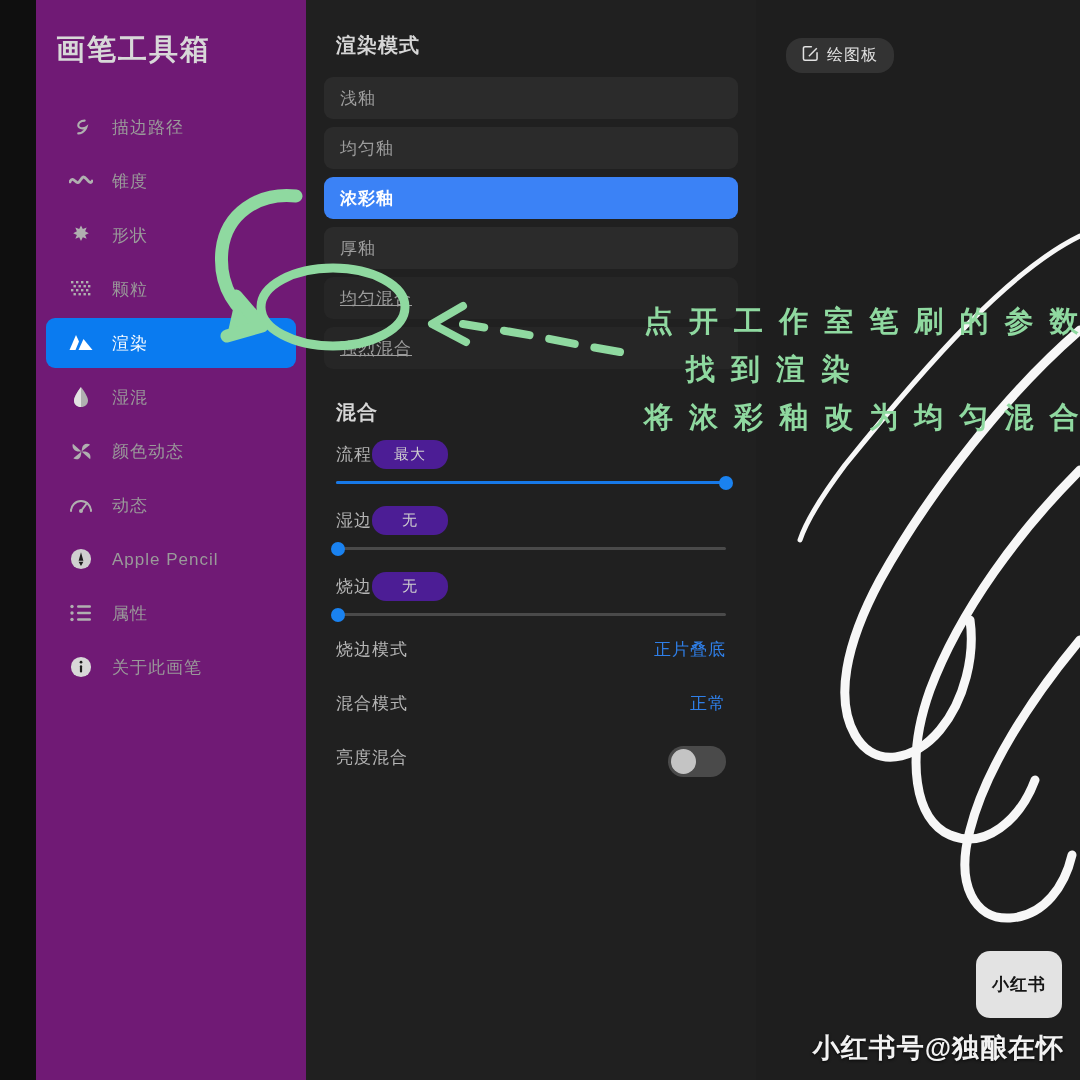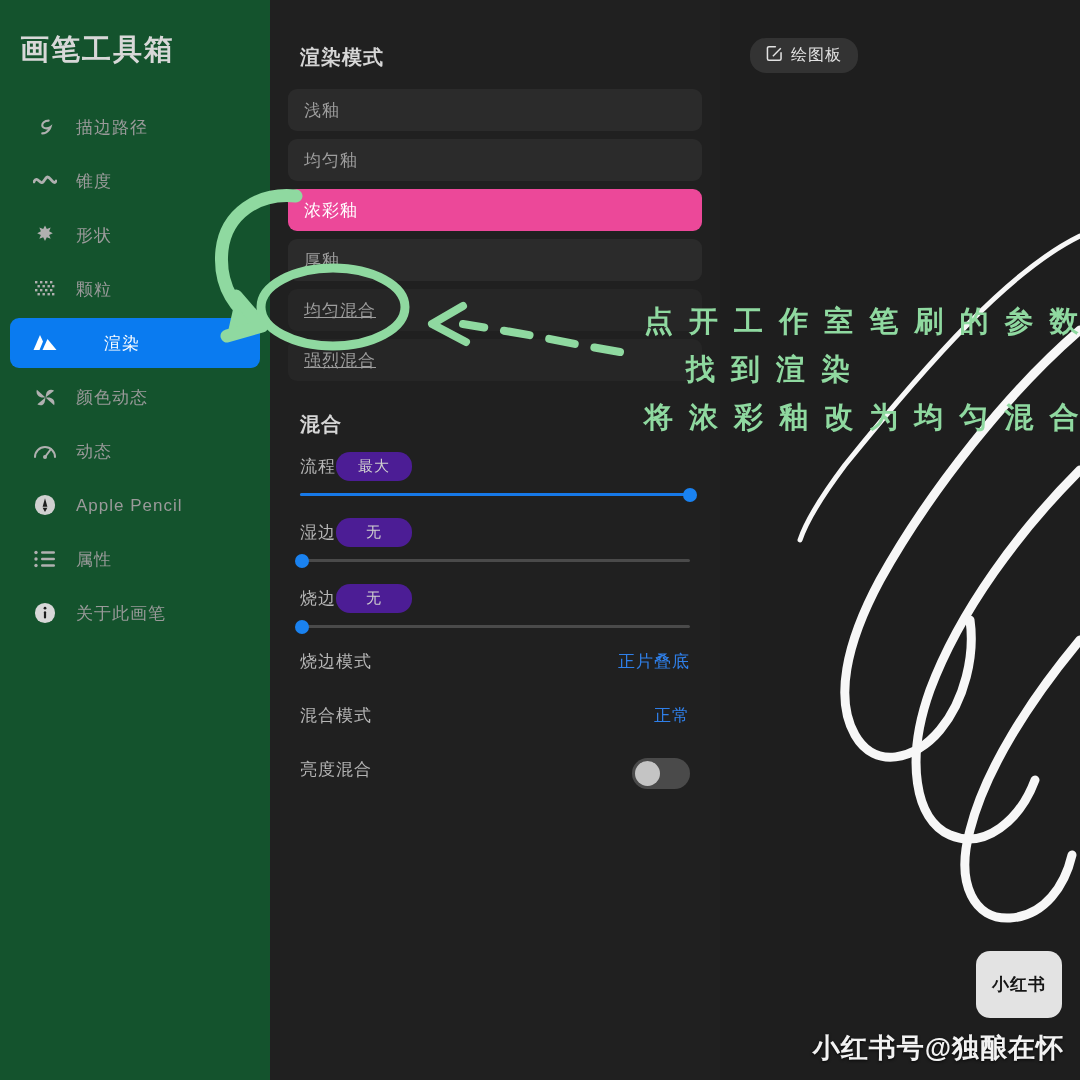--- a/index.html
+++ b/index.html
@@ -12,23 +12,24 @@
   }
   #app {
     position:absolute; inset:0;
     width:1080px; height:1080px;
     display:flex;
   }
 
   
   .sidebar {
     width:270px; height:1080px;
-    background:#14532d;
+    background:#701a75;
     position:relative;
     flex:0 0 270px;
+    margin-left:36px;
   }
   .sidebar-title {
     color:#d8d8d8;
     font-size:29px;
     font-weight:700;
     letter-spacing:2px;
     padding:30px 0 0 20px;
   }
   .nav-list { margin-top:32px; }
   .nav-item {
@@ -38,38 +39,37 @@
     padding-left:22px;
     margin:0 10px 4px 10px;
     border-radius:9px;
     color:#9a9a9a;
     font-size:17px;
     letter-spacing:1px;
   }
   .nav-item.active {
     background:#0a7bf0;
     color:#ffffff;
-    gap:28px;
   }
   .nav-icon {
     width:26px; height:26px;
     margin-right:18px;
     display:flex; align-items:center; justify-content:center;
     flex:0 0 26px;
   }
   .nav-icon svg { display:block; }
   .nav-label { line-height:1; }
 
   
   .panel {
     width:450px; height:1080px;
     background:#202020;
     flex:0 0 450px;
     position:relative;
-    padding:12px 18px;
+    padding:0 18px;
   }
   .panel-heading {
     color:#d6d6d6;
     font-size:20px;
     font-weight:700;
     padding:32px 0 18px 12px;
     letter-spacing:1px;
   }
   .opt-list { }
   .opt {
@@ -78,23 +78,23 @@
     padding-left:16px;
     border-radius:9px;
     background:#2b2b2b;
     color:#9d9d9d;
     font-size:17px;
     margin-bottom:8px;
     letter-spacing:1px;
     text-align:right;
   }
   .opt.selected {
-    background:#ec4899;
+    background:#3b82f6;
     color:#ffffff;
-    font-weight:400;
+    font-weight:700;
   }
   .opt.flat { background:#262626;text-decoration:underline; }
 
   .section-heading {
     color:#d6d6d6;
     font-size:20px;
     font-weight:700;
     padding:22px 0 14px 12px;
     letter-spacing:1px;
   }
@@ -272,20 +272,29 @@
       <div class="nav-item active">
         <span class="nav-icon">
           <svg width="24" height="20" viewBox="0 0 24 20">
             <path d="M7 2 L0.5 17 H6.5 L10 8.5 Z" fill="#ffffff"></path>
             <path d="M14.5 6 L9.5 17 H23.5 Z" fill="#ffffff"></path>
           </svg>
         </span>
         <span class="nav-label">渲染</span>
       </div>
 
+      <div class="nav-item">
+        <span class="nav-icon">
+          <svg width="18" height="22" viewBox="0 0 18 22">
+              <path d="M9 1C9 1 2 10 2 14.4 2 18.2 5.1 21 9 21s7-2.8 7-6.6C16 10 9 1 9 1z" fill="#b0b0b0"></path>
+              <path d="M9 1C9 1 2 10 2 14.4 2 18.2 5.1 21 9 21z" fill="#e2e2e2"></path>
+            </svg>
+        </span>
+        <span class="nav-label">湿混</span>
+      </div>
 
       <div class="nav-item">
         <span class="nav-icon">
           <svg width="23" height="23" viewBox="0 0 24 24">
             <g fill="#b0b0b0">
               <path d="M12 12 L3 4 C2 7 3 11 8 12 Z"></path>
               <path d="M12 12 L21 5 C18 3 13 4 12.5 9 Z"></path>
               <path d="M12 12 L21 20 C22 17 21 13 16 12 Z"></path>
               <path d="M12 12 L3.5 19 C6.5 21.5 11 20 11.5 15 Z"></path>
             </g>

